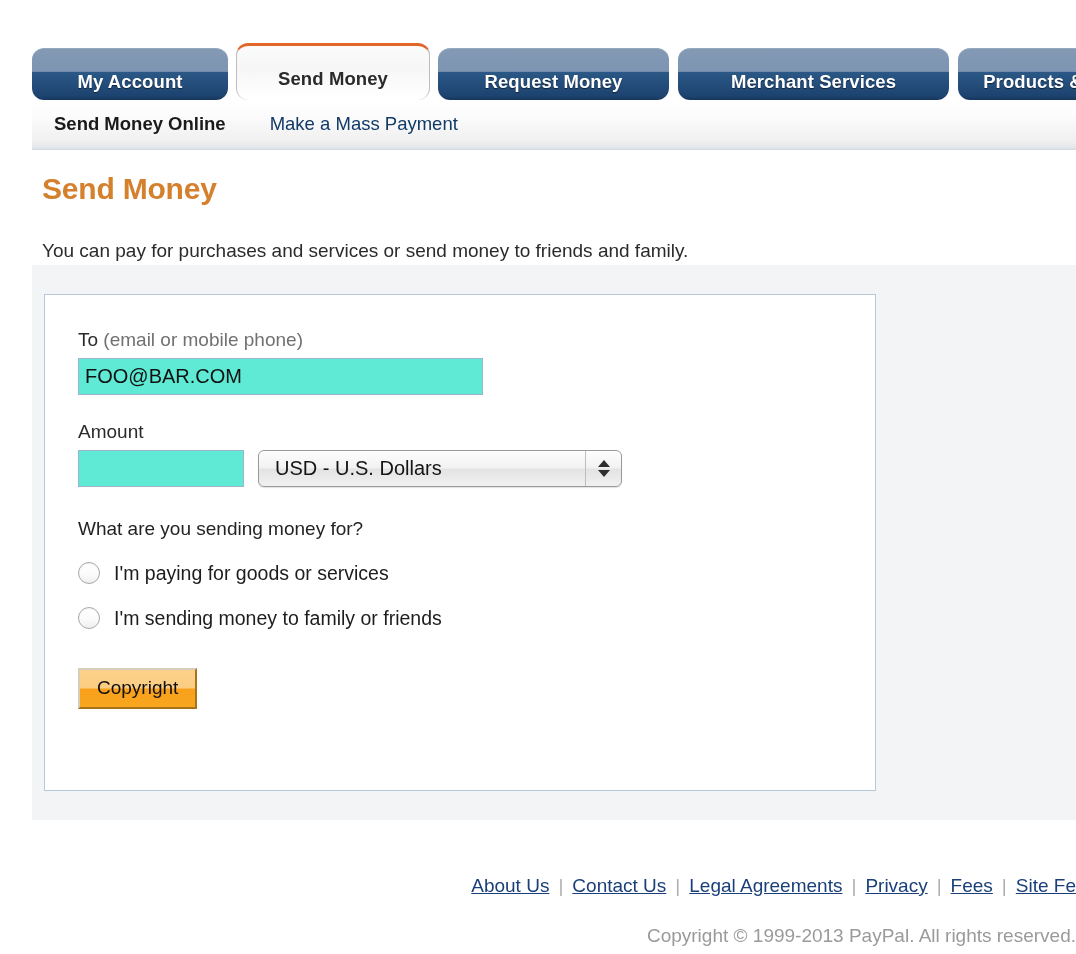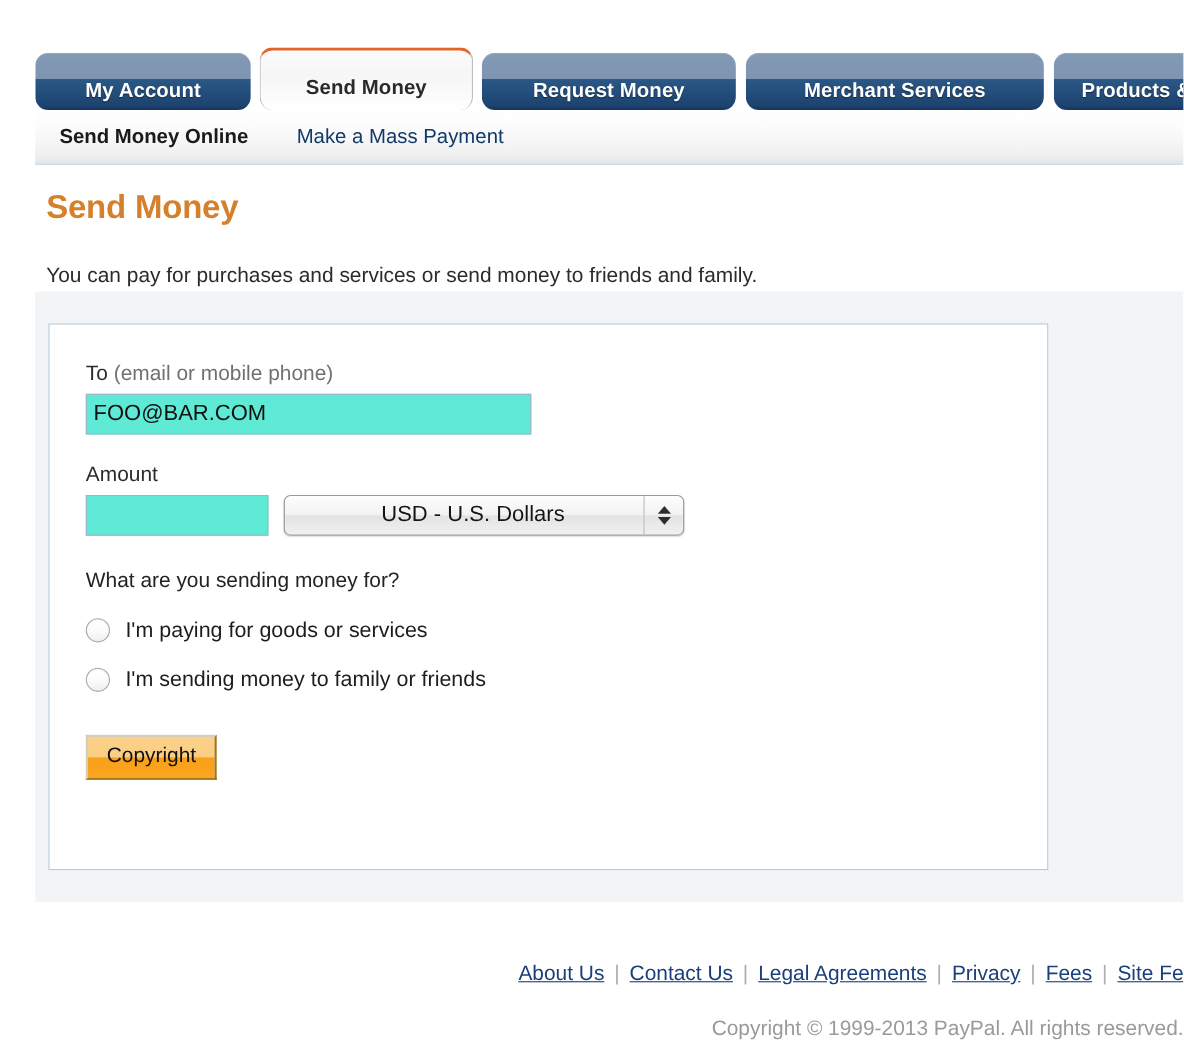--- a/index.html
+++ b/index.html
@@ -144,21 +144,21 @@
     top: 90px;
     font-size: 19px;
     color: #2b2b2b;
   }
 
   
   #panel {
     position: absolute;
     left: 12px;
     top: 144px;
-    width: 909px;
+    width: 832px;
     height: 497px;
     background: #ffffff;
     border: 1px solid #b6c8da;
     box-sizing: border-box;
   }
   #panel .panel-inner { padding: 34px 0 0 33px; }
 
   .field-label {
     font-size: 19px;
     color: #2b2b2b;
@@ -187,21 +187,20 @@
     margin-left: 14px;
     width: 364px;
     height: 37px;
     box-sizing: border-box;
     border: 1px solid #9a9a9a;
     border-radius: 6px;
     background: linear-gradient(to bottom, #fdfdfd 0%, #f2f2f2 48%, #e3e3e3 52%, #f1f1f1 100%);
     box-shadow: 0 1px 1px rgba(0,0,0,0.12), inset 0 1px 0 #ffffff;
     display: flex;
     align-items: center;
-    text-align: center;
   }
   .select-value {
     padding-left: 16px;
     font-size: 20px;
     color: #151515;
     flex: 1;
     white-space: nowrap;
     overflow: hidden;
   }
   .select-arrows {

